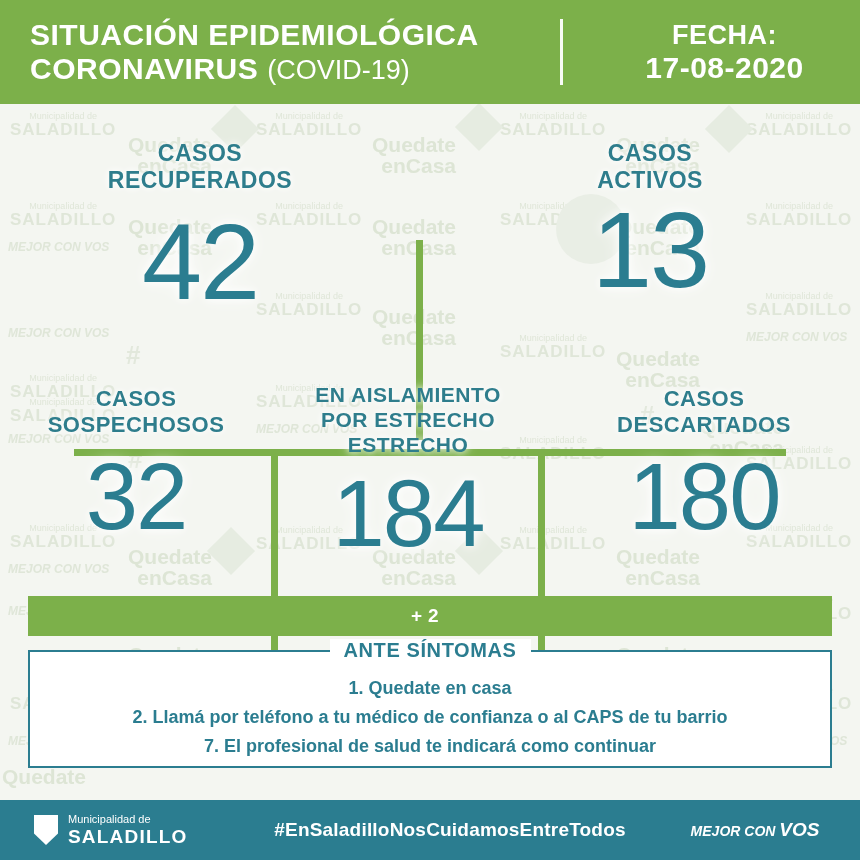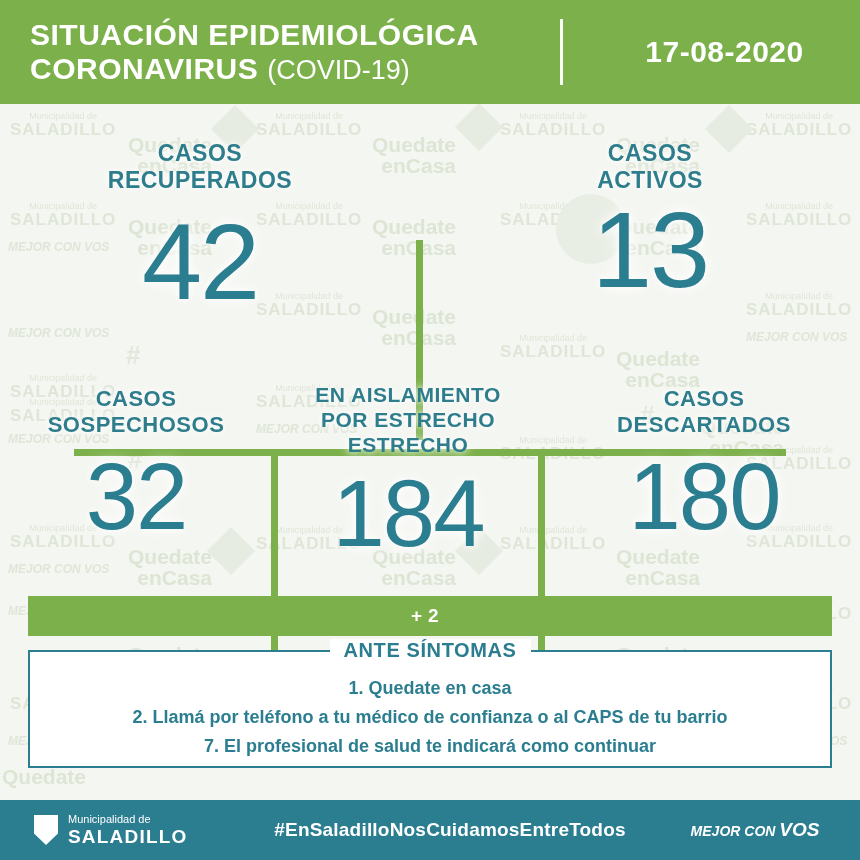--- a/index.html
+++ b/index.html
@@ -198,20 +198,21 @@
   <div class="header">
     <div class="header-left">
       <div class="header-title-line1">SITUACIÓN EPIDEMIOLÓGICA</div>
       <div class="header-title-line2">
         <span>CORONAVIRUS</span>
         <span class="covid">(COVID-19)</span>
       </div>
     </div>
     <div class="header-divider"></div>
     <div class="header-right">
+      <div class="header-date-label">FECHA:</div>
       <div class="header-date-value">17-08-2020</div>
     </div>
   </div>
 
   <div class="watermark-layer">
 
     <div class="wm wm-muni" style="left:10px; top:6px;">
       <span class="small">Municipalidad de</span>
         <span class="big">SALADILLO</span>
     </div>

